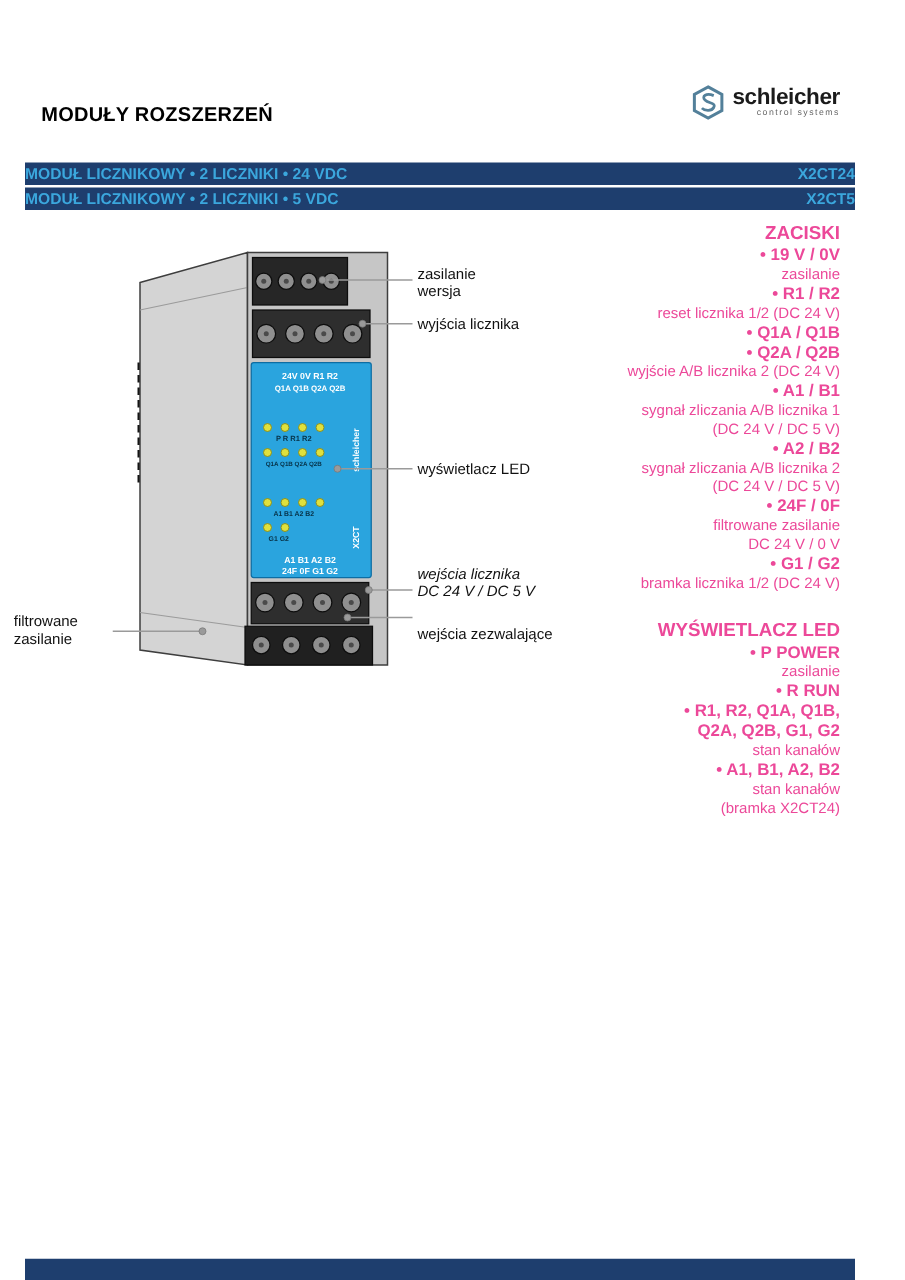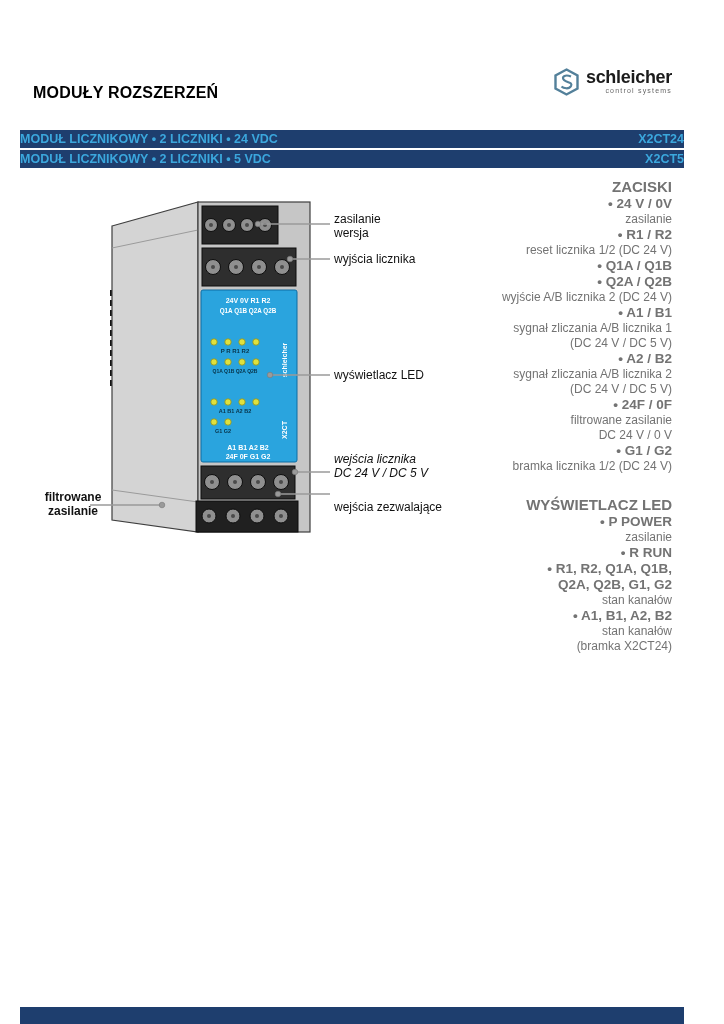--- a/index.html
+++ b/index.html
@@ -20,35 +20,35 @@
          font-size: 12.5px; font-weight: bold; padding: 0 0; margin-bottom: 2px; }
 
   
   .figure { position: absolute; left: 90px; top: 190px; width: 260px; height: 350px; }
   .callout { position: absolute; font-size: 12px; color: #111; line-height: 14px; }
   .co-zasilanie { left: 334px; top: 212px; }
   .co-wyjscia   { left: 334px; top: 252px; }
   .co-led       { left: 334px; top: 368px; }
   .co-wejscia   { left: 334px; top: 452px; font-style: italic; }
   .co-zezw      { left: 334px; top: 500px; }
-  .co-filtr     { left: 40px;  top: 490px; width: 66px; text-align: center; font-weight: bold; }
+  .co-filtr     { left: 11px;  top: 490px; width: 66px; text-align: left; }
 
   
   .panel-bg { fill: var(--module-blue, #2aa4de); stroke: #0d6da3; stroke-width: 1; }
   .led { fill: var(--led-yellow, #dfe13d); stroke: #8d901f; stroke-width: .8; }
   .screw { fill: #8f8f8f; stroke: #0d0d0d; stroke-width: 1; }
   .screw-center { fill: #4a4a4a; }
   .panel-label { fill: #ffffff; font-family: "Liberation Sans", sans-serif; font-weight: bold; }
   .led-label { fill: #073248; font-family: "Liberation Sans", sans-serif; font-weight: bold; }
   .panel-side { fill: #ffffff; font-family: "Liberation Sans", sans-serif; font-weight: bold; }
   .callout-line { stroke: #9a9a9a; stroke-width: 1.3; }
   .callout-dot { fill: #9a9a9a; stroke: #777; stroke-width: .6; }
 
   
-  .right-col { position: absolute; right: 32px; top: 178px; width: 290px; text-align: right; color: #737373; }
+  .right-col { position: absolute; right: 32px; top: 178px; width: 290px; text-align: right; color: #ec4899; }
   .right-col h2 { margin: 0; font-size: 15px; font-weight: bold; line-height: 18px; }
   .term { font-size: 13.5px; font-weight: bold; line-height: 16px; }
   .desc { font-size: 12px; line-height: 15px; }
   .section-gap { height: 22px; }
 
   
   .footer-bar { position: absolute; left: 20px; right: 20px; top: 1007px; height: 17px; background: var(--bar-bg, #1e3e6e); }
 </style>
 </head>
 <body>
@@ -217,21 +217,21 @@
     <div>wejścia zezwalające</div>
   </div>
   <div class="callout co-filtr">
     <div>filtrowane</div>
     <div>zasilanie</div>
   </div>
 
   <section class="right-col">
     <h2>ZACISKI</h2>
 
-    <div class="term">• 24 V / 0V</div>
+    <div class="term">• 19 V / 0V</div>
     <div class="desc">zasilanie</div>
 
     <div class="term">• R1 / R2</div>
     <div class="desc">reset licznika 1/2 (DC 24 V)</div>
 
     <div class="term">• Q1A / Q1B</div>
 
     <div class="term">• Q2A / Q2B</div>
     <div class="desc">wyjście A/B licznika 2 (DC 24 V)</div>
 

